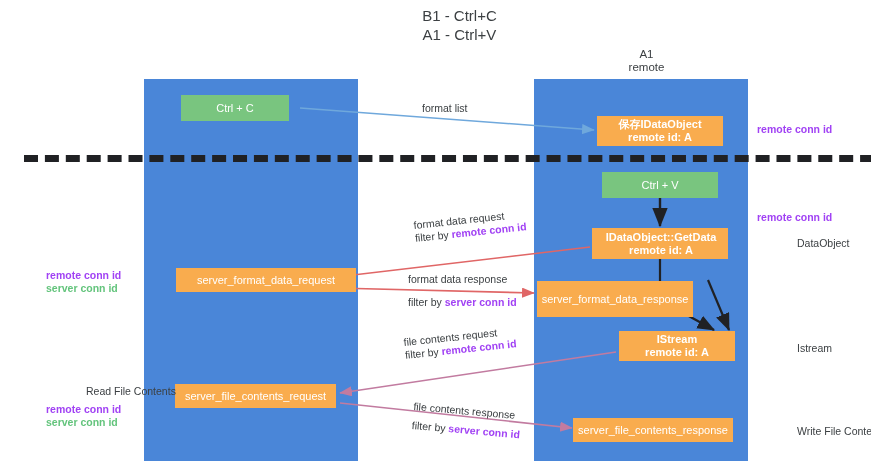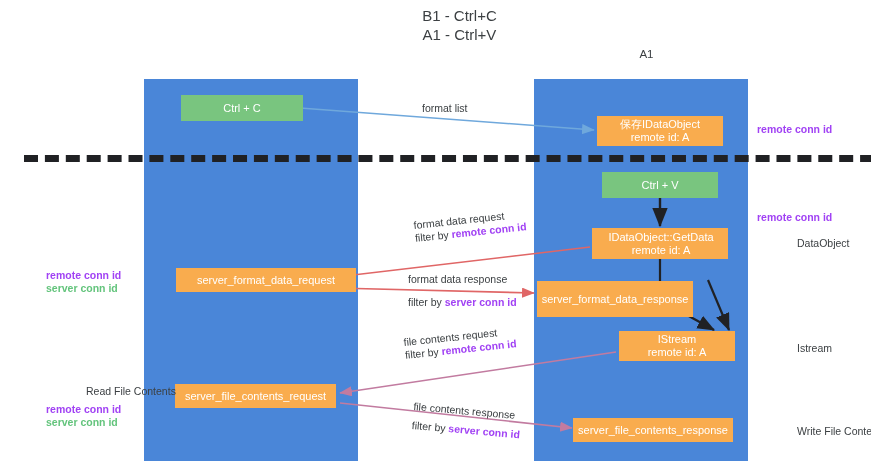--- a/index.html
+++ b/index.html
@@ -38,21 +38,21 @@
   .node{
     box-sizing:border-box;
     display:flex;align-items:center;justify-content:center;
     text-align:center;
     font-size:11px;line-height:13px;
     color:#ffffff;
     padding:2px 4px;
   }
   .node.green{background:#79c57f;}
   .node.orange{background:#f9ac4e;}
-  .node .two{display:block;}
+  .node .two{display:block;font-weight:bold;}
 
   
   .edge-label{
     font-size:10.5px;line-height:13px;color:#3c4043;white-space:nowrap;
   }
   .edge-label .hl-purple{color:#a142f4;font-weight:bold;}
 
   
   .side{
     font-size:10.5px;line-height:13px;white-space:nowrap;
@@ -68,20 +68,21 @@
 
 <div id="stage">
 
   <div class="abs title">
     <div>B1 - Ctrl+C</div>
     <div>A1 - Ctrl+V</div>
   </div>
 
   <div class="abs lane-head" style="left:555px;top:48px;width:135px;">
     <div>A1</div>
+    <div>remote</div>
   </div>
 
   <div class="abs lane" style="left:120px;top:79px;width:214px;height:382px;"></div>
   <div class="abs lane" style="left:510px;top:79px;width:214px;height:382px;"></div>
 
   <svg class="overlay" viewBox="0 0 871 467">
     <defs>
       <marker id="ar-blue" markerWidth="9" markerHeight="9" refX="7.5" refY="3.2" orient="auto">
         <path d="M0,0 L8,3.2 L0,6.4 z" fill="#6fa8dc"></path>
       </marker>
@@ -108,21 +109,21 @@
 
     <path d="M636,259 L636,300 L690,330" stroke="#202124" stroke-width="2.2" fill="none" marker-end="url(#ar-dark)"></path>
 
     <path d="M592,352 L316,393" stroke="#c27ba0" stroke-width="1.6" fill="none" marker-end="url(#ar-mag)"></path>
 
     <path d="M316,403 L548,428" stroke="#c27ba0" stroke-width="1.6" fill="none" marker-end="url(#ar-mag)"></path>
   </svg>
 
   <div class="abs divider"></div>
 
-  <div class="abs node green" style="left:157px;top:95px;width:122px;height:26px;">
+  <div class="abs node green" style="left:157px;top:95px;width:108px;height:26px;">
     <span>Ctrl + C</span>
   </div>
 
   <div class="abs node orange" style="left:573px;top:116px;width:126px;height:30px;flex-direction:column;">
     <span class="two">保存IDataObject</span>
     <span class="two">remote id: A</span>
   </div>
 
   <div class="abs node green" style="left:578px;top:172px;width:116px;height:26px;">
     <span>Ctrl + V</span>

